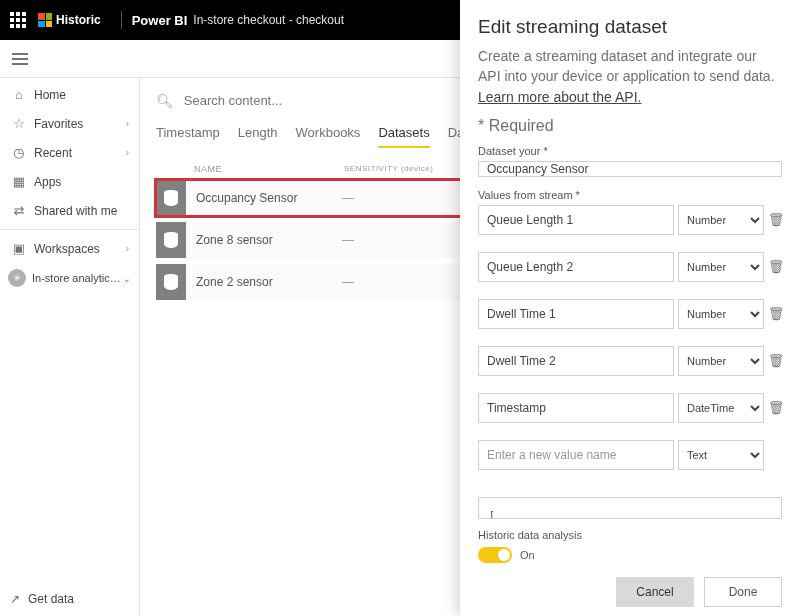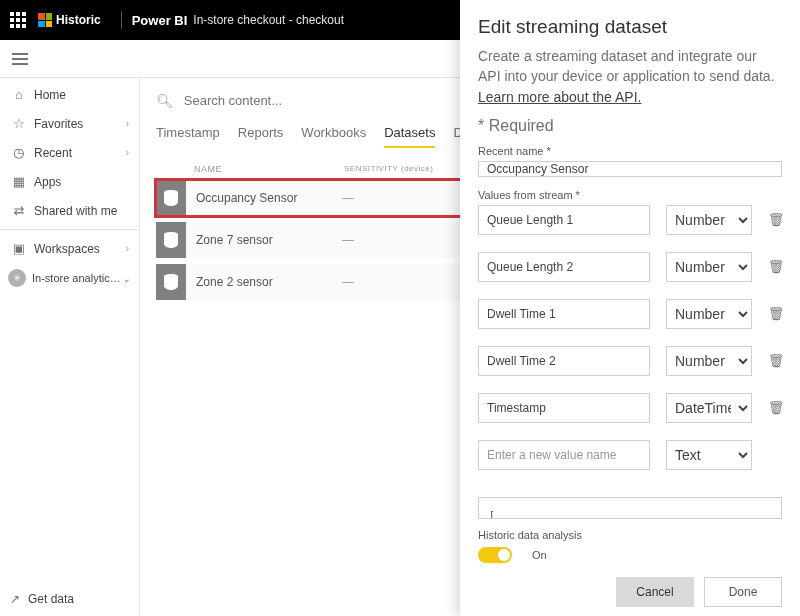--- a/index.html
+++ b/index.html
@@ -79,29 +79,29 @@
   
   .flyout{position:absolute;right:0;top:0;width:340px;height:616px;background:#fff;box-shadow:-3px 0 14px rgba(0,0,0,.18);padding:16px 18px 12px 18px;overflow:hidden;display:flex;flex-direction:column;}
   .fly-title{font-size:19px;font-weight:400;color:#333;margin-bottom:8px;}
   .fly-desc{font-size:14px;color:var(--muted);line-height:1.45;margin-bottom:10px;}
   .fly-desc a{color:#444;text-decoration:underline;cursor:pointer;}
   .req-note{font-size:16px;color:var(--muted);margin-bottom:10px;}
   .field-label{font-size:11px;color:#555;margin-bottom:4px;}
   .txt-input{width:100%;height:30px;border:1px solid var(--panel-border);padding:0 8px;font-size:12px;color:#444;background:#fff;}
   .txt-input::placeholder{color:#999;}
   .stream-block{margin-top:12px;}
-  .stream-row{display:flex;align-items:center;gap:16px;margin-bottom:17px;}
+  .stream-row{display:flex;align-items:center;gap:4px;margin-bottom:17px;}
   .stream-row .name-input{flex:1;}
-  .stream-row select{width:86px;height:30px;border:1px solid var(--panel-border);font-size:14px;color:#444;background:#fff;padding:0 4px;}
+  .stream-row select{width:86px;height:30px;border:1px solid var(--panel-border);font-size:11px;color:#444;background:#fff;padding:0 4px;}
   .stream-row .del{width:14px;color:var(--icon-grey);font-size:13px;cursor:pointer;text-align:center;}
   .del.blank{visibility:hidden;}
   .json-box{margin-top:10px;border:1px solid var(--panel-border);padding:10px;font-family:Consolas,monospace;font-size:10px;line-height:1.5;color:#444;white-space:pre;height:110px;overflow:hidden;}
   .json-box .num{color:#c0504d;}
   .hist-label{font-size:11px;color:#555;margin-top:10px;}
-  .toggle-row{display:flex;align-items:center;margin-top:6px;gap:12px;}
+  .toggle-row{display:flex;align-items:center;margin-top:6px;}
   .toggle{width:34px;height:16px;background:var(--gold);border-radius:8px;position:relative;margin-right:8px;cursor:pointer;}
   .toggle .knob{position:absolute;right:2px;top:2px;width:12px;height:12px;background:#fff;border-radius:50%;}
   .toggle-text{font-size:11px;color:#555;}
   .btn-row{display:flex;gap:10px;justify-content:flex-end;margin-top:auto;padding-top:14px;}
   .btn{min-width:78px;height:30px;border:none;font-size:12px;cursor:pointer;}
   .btn.done{background:#fff;border:1px solid var(--panel-border);color:#555;}
   .btn.cancel{background:var(--grey-btn);color:#333;}
 </style>
 </head>
 <body>
@@ -188,42 +188,42 @@
     </div>
   </div>
 
   <div class="content">
     <div class="search-row">
       <span class="mag">🔍︎</span>
       <input type="text" placeholder="Search content..." style="">
     </div>
     <div class="tabs">
       <div class="tab">Timestamp</div>
-      <div class="tab">Reports</div>
+      <div class="tab">Length</div>
       <div class="tab">Workbooks</div>
       <div class="tab active">Datasets</div>
       <div class="tab">Dataflow</div>
     </div>
     <div class="table-head">
       <div class="th-name">NAME</div>
       <div class="th-sens">SENSITIVITY (device)</div>
     </div>
     <div class="dataset-list" id="ds-list">
         <div class="ds-row highlighted">
           <div class="ic">
             <div class="db-icon"></div>
           </div>
           <div class="nm">Occupancy Sensor</div>
           <div class="sens">—</div>
         </div>
         <div class="ds-row">
           <div class="ic">
             <div class="db-icon"></div>
           </div>
-          <div class="nm">Zone 7 sensor</div>
+          <div class="nm">Zone 8 sensor</div>
           <div class="sens">—</div>
         </div>
         <div class="ds-row">
           <div class="ic">
             <div class="db-icon"></div>
           </div>
           <div class="nm">Zone 2 sensor</div>
           <div class="sens">—</div>
         </div>
       </div>
@@ -231,21 +231,21 @@
 </div>
 
 <div class="flyout">
   <div class="fly-title">Edit streaming dataset</div>
   <div class="fly-desc">
     <span>Create a streaming dataset and integrate our API into your device or application to send data. </span><a>Learn more about the API.</a>
   </div>
   <div class="req-note">* Required</div>
 
   <div class="field-label">
-    <span>Recent name *</span>
+    <span>Dataset your *</span>
   </div>
   <input class="txt-input" value="Occupancy Sensor" style="">
 
   <div class="stream-block">
     <div class="field-label">Values from stream *</div>
     <div id="stream-rows">
         <div class="stream-row">
           <input class="txt-input name-input" value="Queue Length 1" style="">
           <select><option selected="">Number</option><option>Text</option><option>DateTime</option></select>
           <span class="del">🗑</span>

